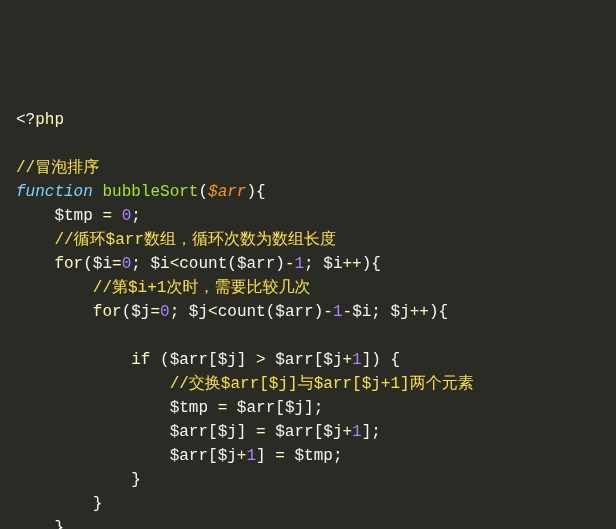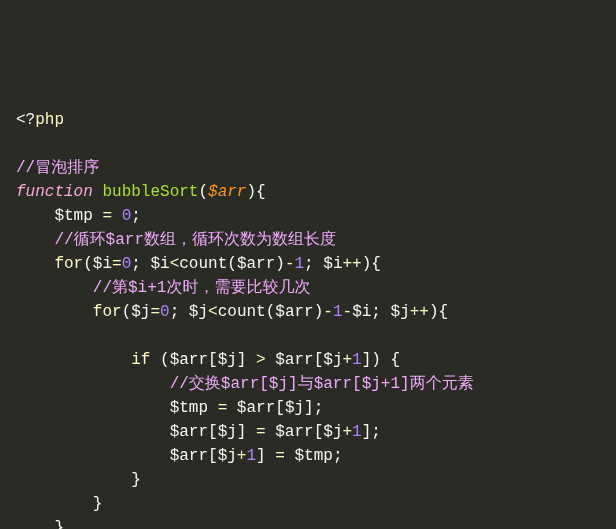--- a/index.html
+++ b/index.html
@@ -8,25 +8,25 @@
     background: #2a2b25;
     font-family: Consolas, 'Courier New', monospace;
     font-size: 16px;
     line-height: 1.5;
     color: #f8f8f2;
     width: 616px;
     box-sizing: border-box;
     white-space: pre;
   }
   .c-white   { color: #f8f8f2; }
-  .c-grey    { color: #f0abfc; }
+  .c-grey    { color: #fde047; }
   .c-red     { color: #fef9c3; }
   .c-green   { color: #a6e22e; text-align: center; }
   .c-orange  { color: #fd971f; font-style: italic; }
-  .c-cyan    { color: #f9a8d4; font-style: italic; }
+  .c-cyan    { color: #7dd3fc; font-style: italic; }
   .c-purple  { color: #ae81ff; }
   .blank-line { height: 1.5em; }
 </style>
 </head>
 <body>
 
 
 
 <div><div><span class="c-white">&lt;?</span><span class="c-red">php</span></div><div class="blank-line"></div><div><span class="c-grey">//冒泡排序</span></div><div><span class="c-cyan">function</span><span> </span><span class="c-green">bubbleSort</span><span class="c-white">(</span><span class="c-orange">$arr</span><span class="c-white">){</span></div><div><span>    </span><span class="c-white">$tmp</span><span> </span><span class="c-red">=</span><span> </span><span class="c-purple">0</span><span class="c-white">;</span></div><div><span>    </span><span class="c-grey">//循环$arr数组，循环次数为数组长度</span></div><div><span>    </span><span class="c-red">for</span><span class="c-white">(</span><span class="c-white">$i</span><span class="c-red">=</span><span class="c-purple">0</span><span class="c-white">; </span><span class="c-white">$i</span><span class="c-red">&lt;</span><span class="c-white">count(</span><span class="c-white">$arr</span><span class="c-white">)</span><span class="c-red">-</span><span class="c-purple">1</span><span class="c-white">; </span><span class="c-white">$i</span><span class="c-red">++</span><span class="c-white">){</span></div><div><span>        </span><span class="c-grey">//第$i+1次时，需要比较几次</span></div><div><span>        </span><span class="c-red">for</span><span class="c-white">(</span><span class="c-white">$j</span><span class="c-red">=</span><span class="c-purple">0</span><span class="c-white">; </span><span class="c-white">$j</span><span class="c-red">&lt;</span><span class="c-white">count(</span><span class="c-white">$arr</span><span class="c-white">)</span><span class="c-red">-</span><span class="c-purple">1</span><span class="c-red">-</span><span class="c-white">$i</span><span class="c-white">; </span><span class="c-white">$j</span><span class="c-red">++</span><span class="c-white">){</span></div><div class="blank-line"></div><div><span>            </span><span class="c-red">if</span><span class="c-white"> (</span><span class="c-white">$arr</span><span class="c-white">[</span><span class="c-white">$j</span><span class="c-white">] </span><span class="c-red">&gt;</span><span> </span><span class="c-white">$arr</span><span class="c-white">[</span><span class="c-white">$j</span><span class="c-red">+</span><span class="c-purple">1</span><span class="c-white">]) {</span></div><div><span>                </span><span class="c-grey">//交换$arr[$j]与$arr[$j+1]两个元素</span></div><div><span>                </span><span class="c-white">$tmp</span><span> </span><span class="c-red">=</span><span> </span><span class="c-white">$arr</span><span class="c-white">[</span><span class="c-white">$j</span><span class="c-white">];</span></div><div><span>                </span><span class="c-white">$arr</span><span class="c-white">[</span><span class="c-white">$j</span><span class="c-white">] </span><span class="c-red">=</span><span> </span><span class="c-white">$arr</span><span class="c-white">[</span><span class="c-white">$j</span><span class="c-red">+</span><span class="c-purple">1</span><span class="c-white">];</span></div><div><span>                </span><span class="c-white">$arr</span><span class="c-white">[</span><span class="c-white">$j</span><span class="c-red">+</span><span class="c-purple">1</span><span class="c-white">] </span><span class="c-red">=</span><span> </span><span class="c-white">$tmp</span><span class="c-white">;</span></div><div><span class="c-white">            }</span></div><div><span class="c-white">        }</span></div><div><span class="c-white">    }</span></div></div>
 

